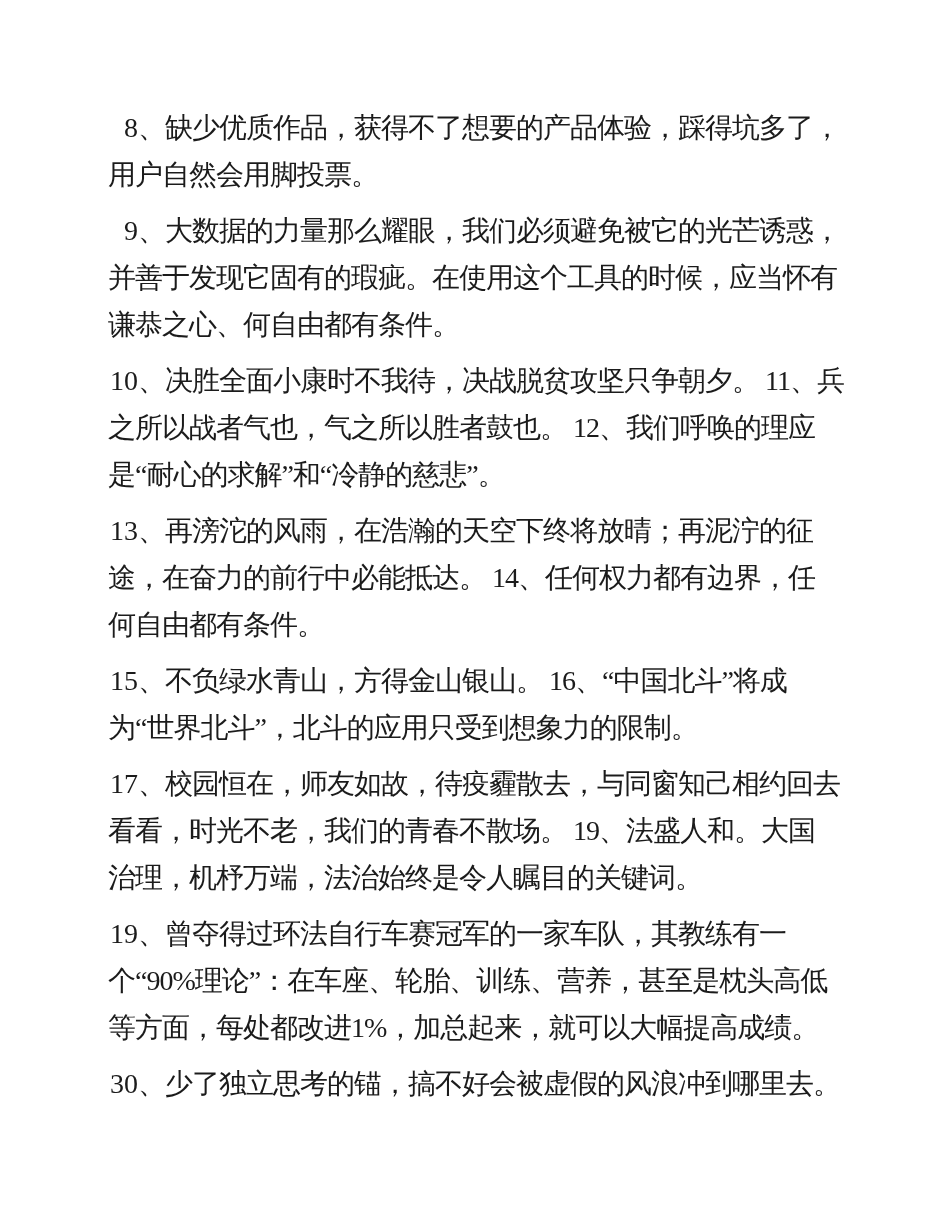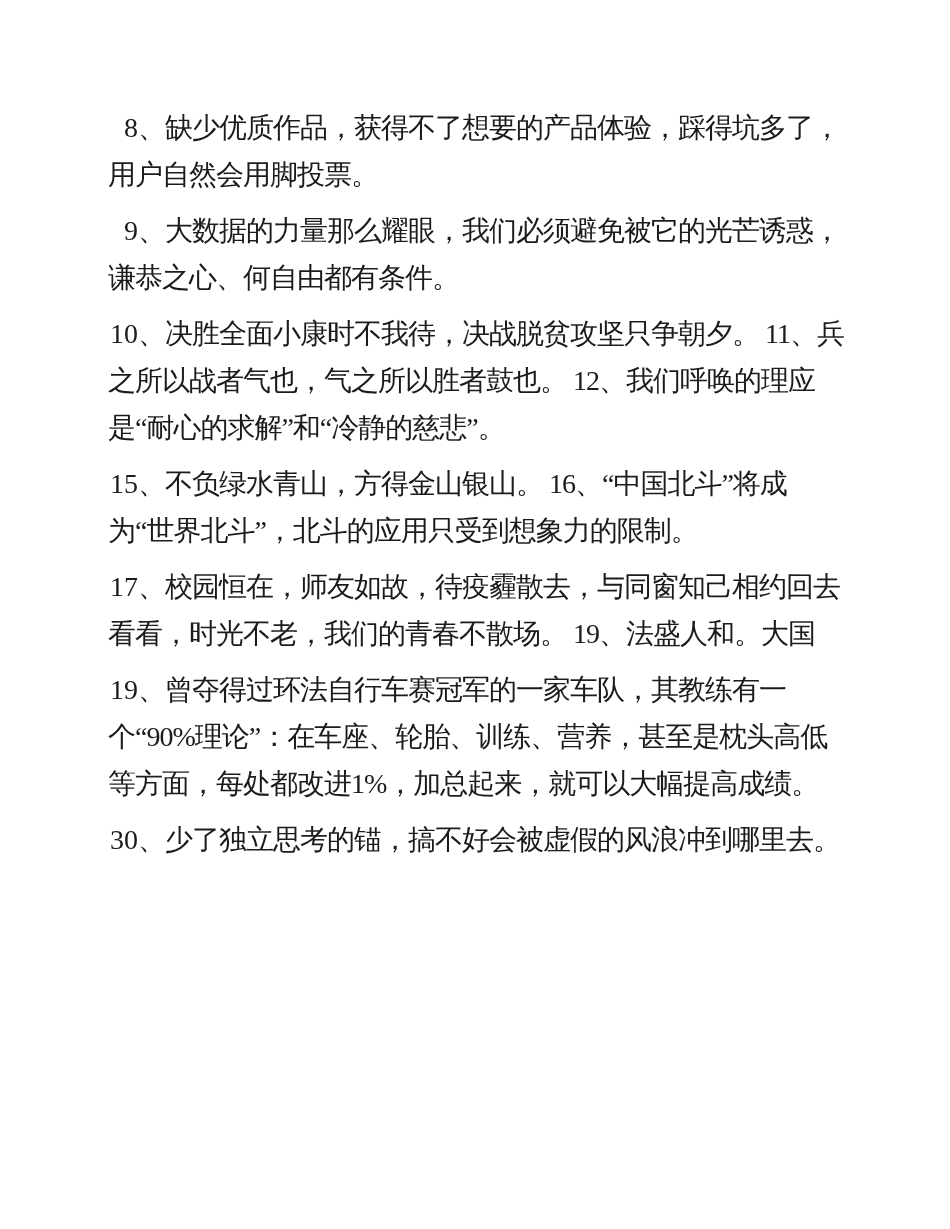--- a/index.html
+++ b/index.html
@@ -41,34 +41,41 @@
 </head>
 <body>
 
 <div class="page" style="background: rgb(255, 255, 255); color: rgb(27, 27, 27);">
     <div class="para">
       <div class="line"><span class="pnum">8</span>、缺少优质作品，获得不了想要的产品体验，踩得坑多了，</div>
       <div class="line">用户自然会用脚投票。</div>
     </div>
     <div class="para">
       <div class="line"><span class="pnum">9</span>、大数据的力量那么耀眼，我们必须避免被它的光芒诱惑，</div>
+      <div class="line">并善于发现它固有的瑕疵。在使用这个工具的时候，应当怀有</div>
       <div class="line">谦恭之心、何自由都有条件。</div>
     </div>
     <div class="para">
       <div class="line"><span class="pnum">10</span>、决胜全面小康时不我待，决战脱贫攻坚只争朝夕。 11、兵</div>
       <div class="line">之所以战者气也，气之所以胜者鼓也。 12、我们呼唤的理应</div>
       <div class="line">是“耐心的求解”和“冷静的慈悲”。</div>
     </div>
     <div class="para">
+      <div class="line"><span class="pnum">13</span>、再滂沱的风雨，在浩瀚的天空下终将放晴；再泥泞的征</div>
+      <div class="line">途，在奋力的前行中必能抵达。 14、任何权力都有边界，任</div>
+      <div class="line">何自由都有条件。</div>
+    </div>
+    <div class="para">
       <div class="line"><span class="pnum">15</span>、不负绿水青山，方得金山银山。 16、“中国北斗”将成</div>
       <div class="line">为“世界北斗”，北斗的应用只受到想象力的限制。</div>
     </div>
     <div class="para">
       <div class="line"><span class="pnum">17</span>、校园恒在，师友如故，待疫霾散去，与同窗知己相约回去</div>
       <div class="line">看看，时光不老，我们的青春不散场。 19、法盛人和。大国</div>
+      <div class="line">治理，机杼万端，法治始终是令人瞩目的关键词。</div>
     </div>
     <div class="para">
       <div class="line"><span class="pnum">19</span>、曾夺得过环法自行车赛冠军的一家车队，其教练有一</div>
       <div class="line">个“90%理论”：在车座、轮胎、训练、营养，甚至是枕头高低</div>
       <div class="line">等方面，每处都改进1%，加总起来，就可以大幅提高成绩。</div>
     </div>
     <div class="para">
       <div class="line"><span class="pnum">30</span>、少了独立思考的锚，搞不好会被虚假的风浪冲到哪里去。</div>
     </div>
   </div>

